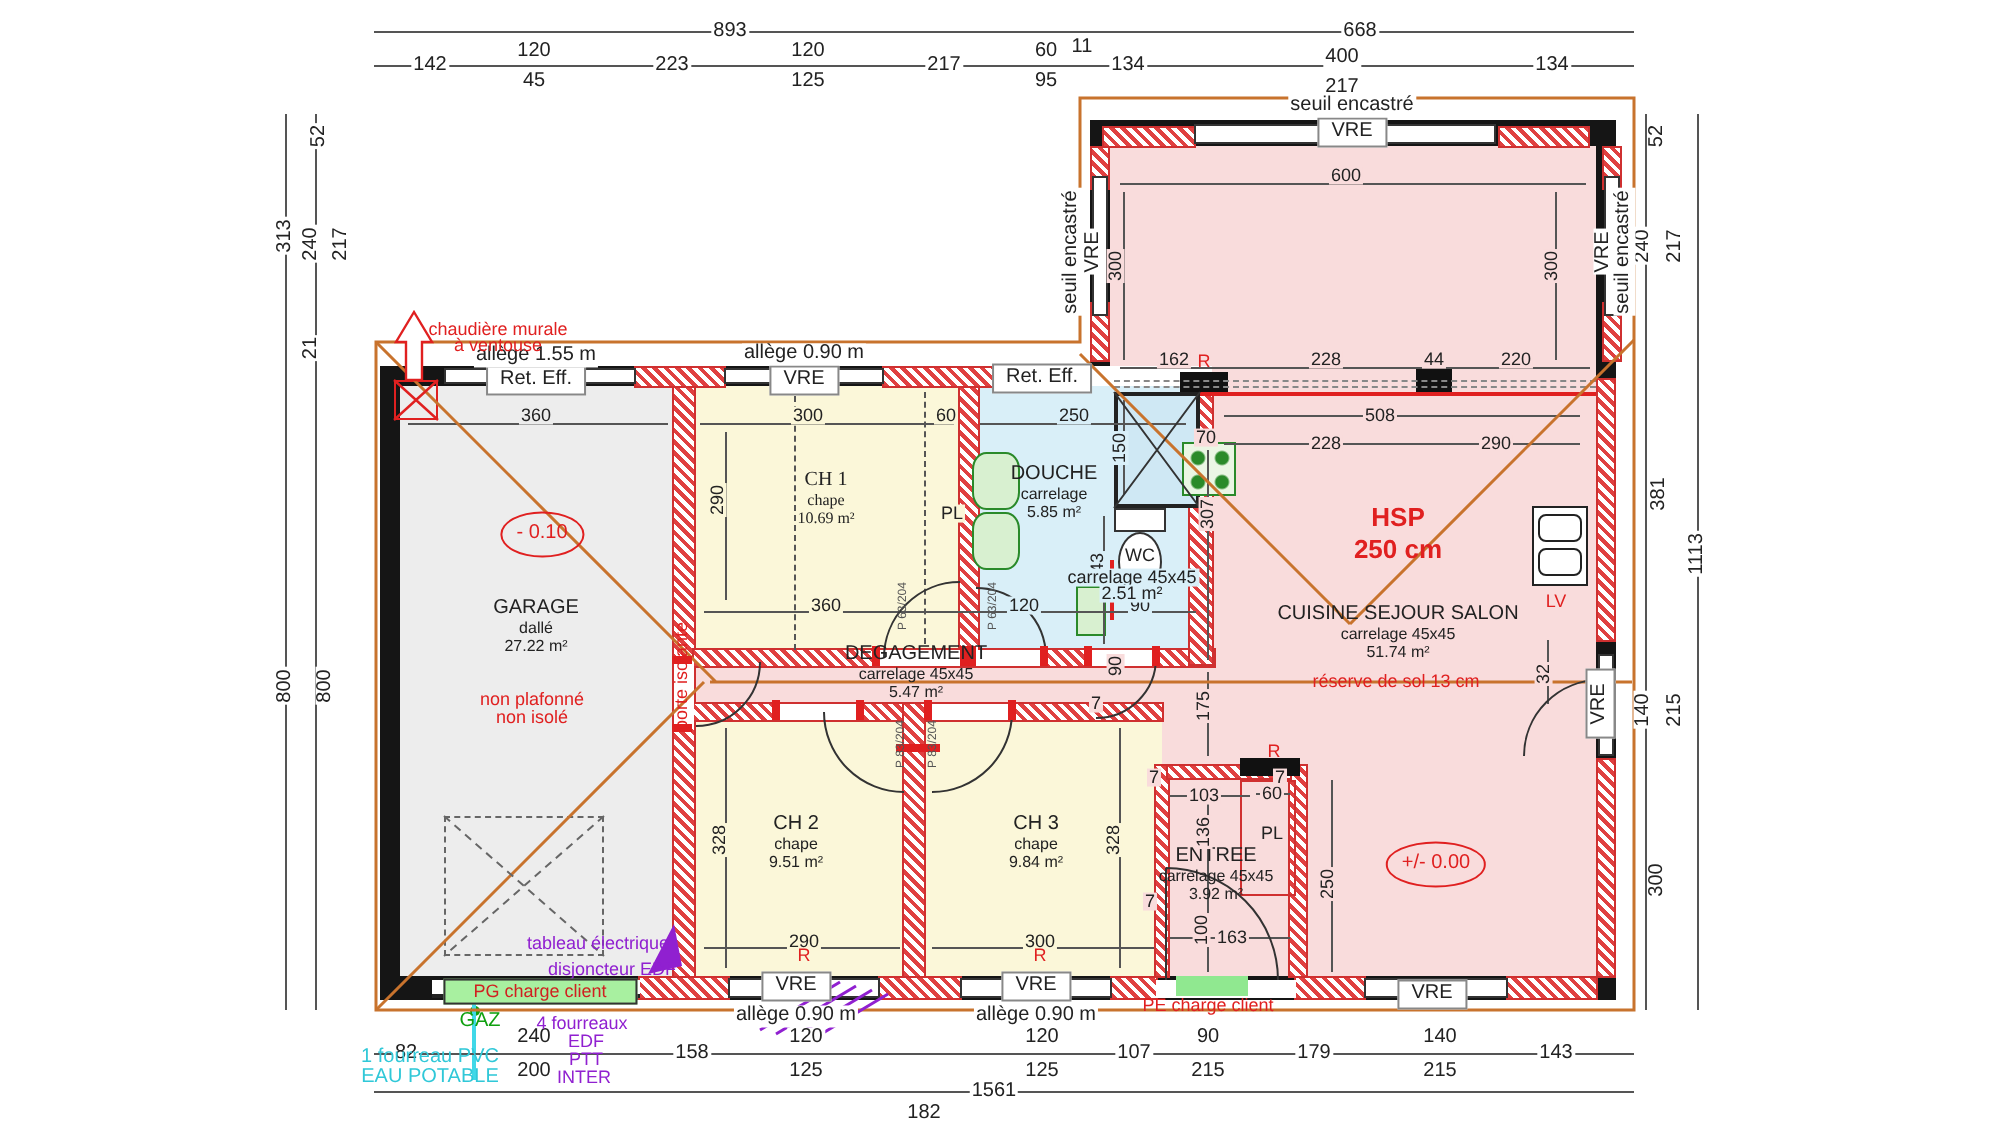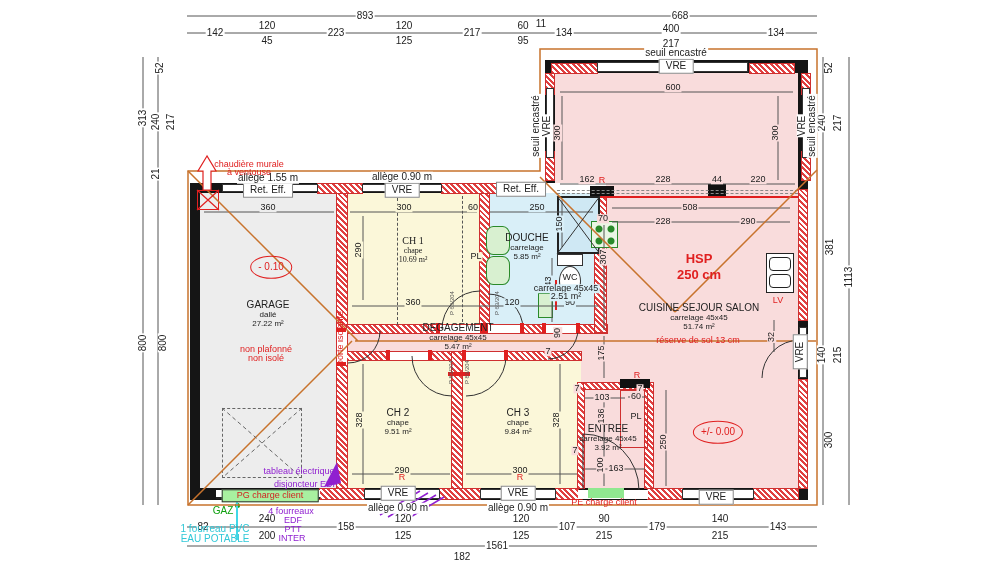--- a/index.html
+++ b/index.html
@@ -359,20 +359,20 @@
       <div class="lb lvl" style="left: 271px; top: 267px;">- 0.10</div>
       <div class="lb lvl" style="left: 718px; top: 432px;">+/- 0.00</div>
       <div class="lb pur" style="left: 299px; top: 472px;">tableau électrique</div>
       <div class="lb pur" style="left: 306px; top: 485px;">disjoncteur EDF</div>
       <div class="lb pur" style="left: 291px; top: 512px;">4 fourreaux</div>
       <div class="lb pur" style="left: 293px; top: 521px;">EDF</div>
       <div class="lb pur" style="left: 293px; top: 530px;">PTT</div>
       <div class="lb pur" style="left: 292px; top: 539px;">INTER</div>
       <div class="lb cy" style="left: 215px; top: 529px;">1 fourreau PVC</div>
       <div class="lb cy" style="left: 215px; top: 539px;">EAU POTABLE</div>
-      <div class="lb gr" style="left: 223px; top: 511px;">GAZ</div>
+      <div class="lb gr" style="left: 240px; top: 511px;">GAZ</div>
       <div class="lb pg" style="left: 270px; top: 496px;">PG charge client</div>
       <div class="lb code" style="left: 452px; top: 303px; transform: translate(-50%, -50%) rotate(-90deg);">P 63/204</div>
       <div class="lb code" style="left: 497px; top: 303px; transform: translate(-50%, -50%) rotate(-90deg);">P 63/204</div>
       <div class="lb code" style="left: 451px; top: 372px; transform: translate(-50%, -50%) rotate(-90deg);">P 83/204</div>
       <div class="lb code" style="left: 467px; top: 372px; transform: translate(-50%, -50%) rotate(-90deg);">P 83/204</div>
     </div>
 </div>
 
 </body></html>

